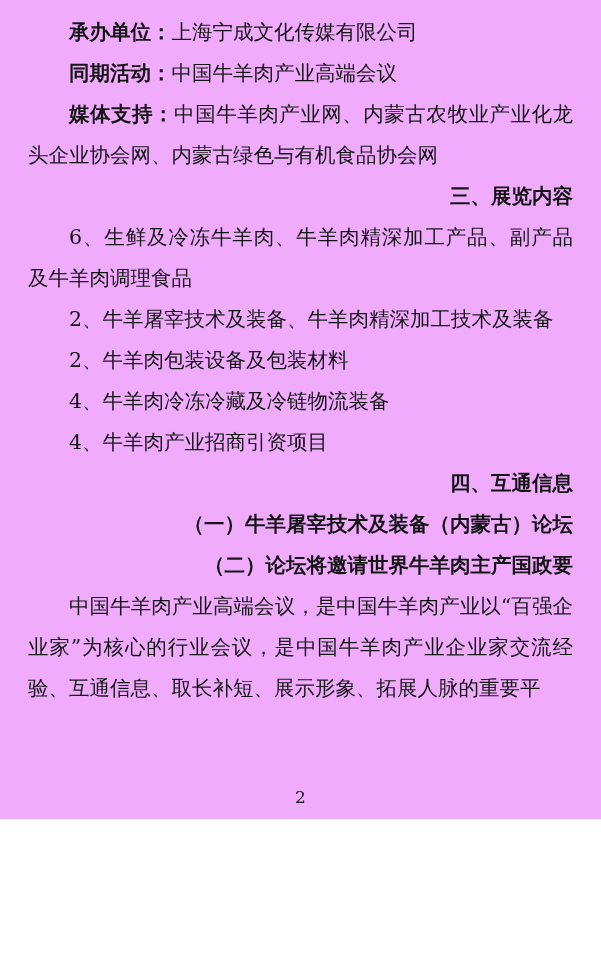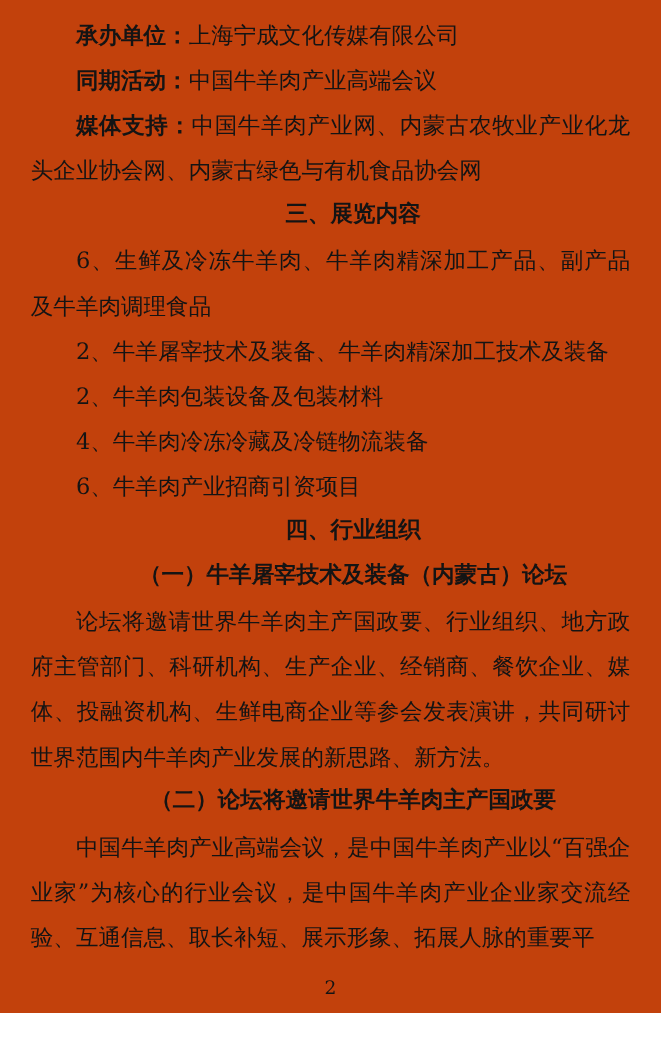--- a/index.html
+++ b/index.html
@@ -3,22 +3,22 @@
 <meta charset="utf-8">
 <style>
   html, body {
     margin: 0;
     padding: 0;
     background: #ffffff;
   }
   .page {
     position: relative;
     width: 601px;
-    height: 921px;
-    background: #c2410c;
+    height: 819px;
+    background: #f0abfc;
     box-sizing: border-box;
     padding: 12px 28px 0 28px;
     overflow: hidden;
     font-family: "DejaVu Serif", "Liberation Serif", serif;
     color: #141414;
   }
   .doc-body {
     width: 545px;
   }
   .para {
@@ -27,22 +27,22 @@
     font-size: 20.5px;
     line-height: 41px;
     text-align: justify;
     text-justify: inter-ideograph;
     text-indent: 41px;
     word-break: break-all;
     overflow-wrap: break-word;
   }
   .para.heading {
     font-weight: bold;
-    text-align: center;
-    font-family: Liberation Mono, monospace;
+    text-align: right;
+    font-family: Liberation Serif, serif;
   }
   .para .label {
     font-weight: bold;
   }
   .page-number {
     position: absolute;
     bottom: 13px;
     left: 0;
     right: 0;
     text-align: center;
@@ -58,21 +58,20 @@
 <div class="page">
   <div class="doc-body">
       <p class="para labeled"><span class="label">承办单位：</span><span>上海宁成文化传媒有限公司</span></p>
       <p class="para labeled"><span class="label">同期活动：</span><span>中国牛羊肉产业高端会议</span></p>
       <p class="para labeled"><span class="label">媒体支持：</span><span>中国牛羊肉产业网、内蒙古农牧业产业化龙头企业协会网、内蒙古绿色与有机食品协会网</span></p>
       <p class="para heading">三、展览内容</p>
       <p class="para body">6、生鲜及冷冻牛羊肉、牛羊肉精深加工产品、副产品及牛羊肉调理食品</p>
       <p class="para body">2、牛羊屠宰技术及装备、牛羊肉精深加工技术及装备</p>
       <p class="para body">2、牛羊肉包装设备及包装材料</p>
       <p class="para body">4、牛羊肉冷冻冷藏及冷链物流装备</p>
-      <p class="para body">6、牛羊肉产业招商引资项目</p>
-      <p class="para heading">四、行业组织</p>
+      <p class="para body">4、牛羊肉产业招商引资项目</p>
+      <p class="para heading">四、互通信息</p>
       <p class="para heading">（一）牛羊屠宰技术及装备（内蒙古）论坛</p>
-      <p class="para body">论坛将邀请世界牛羊肉主产国政要、行业组织、地方政府主管部门、科研机构、生产企业、经销商、餐饮企业、媒体、投融资机构、生鲜电商企业等参会发表演讲，共同研讨世界范围内牛羊肉产业发展的新思路、新方法。</p>
       <p class="para heading">（二）论坛将邀请世界牛羊肉主产国政要</p>
       <p class="para body">中国牛羊肉产业高端会议，是中国牛羊肉产业以“百强企业家”为核心的行业会议，是中国牛羊肉产业企业家交流经验、互通信息、取长补短、展示形象、拓展人脉的重要平</p>
     </div>
   <div class="page-number">2</div>
 </div>
 
 </body></html>

